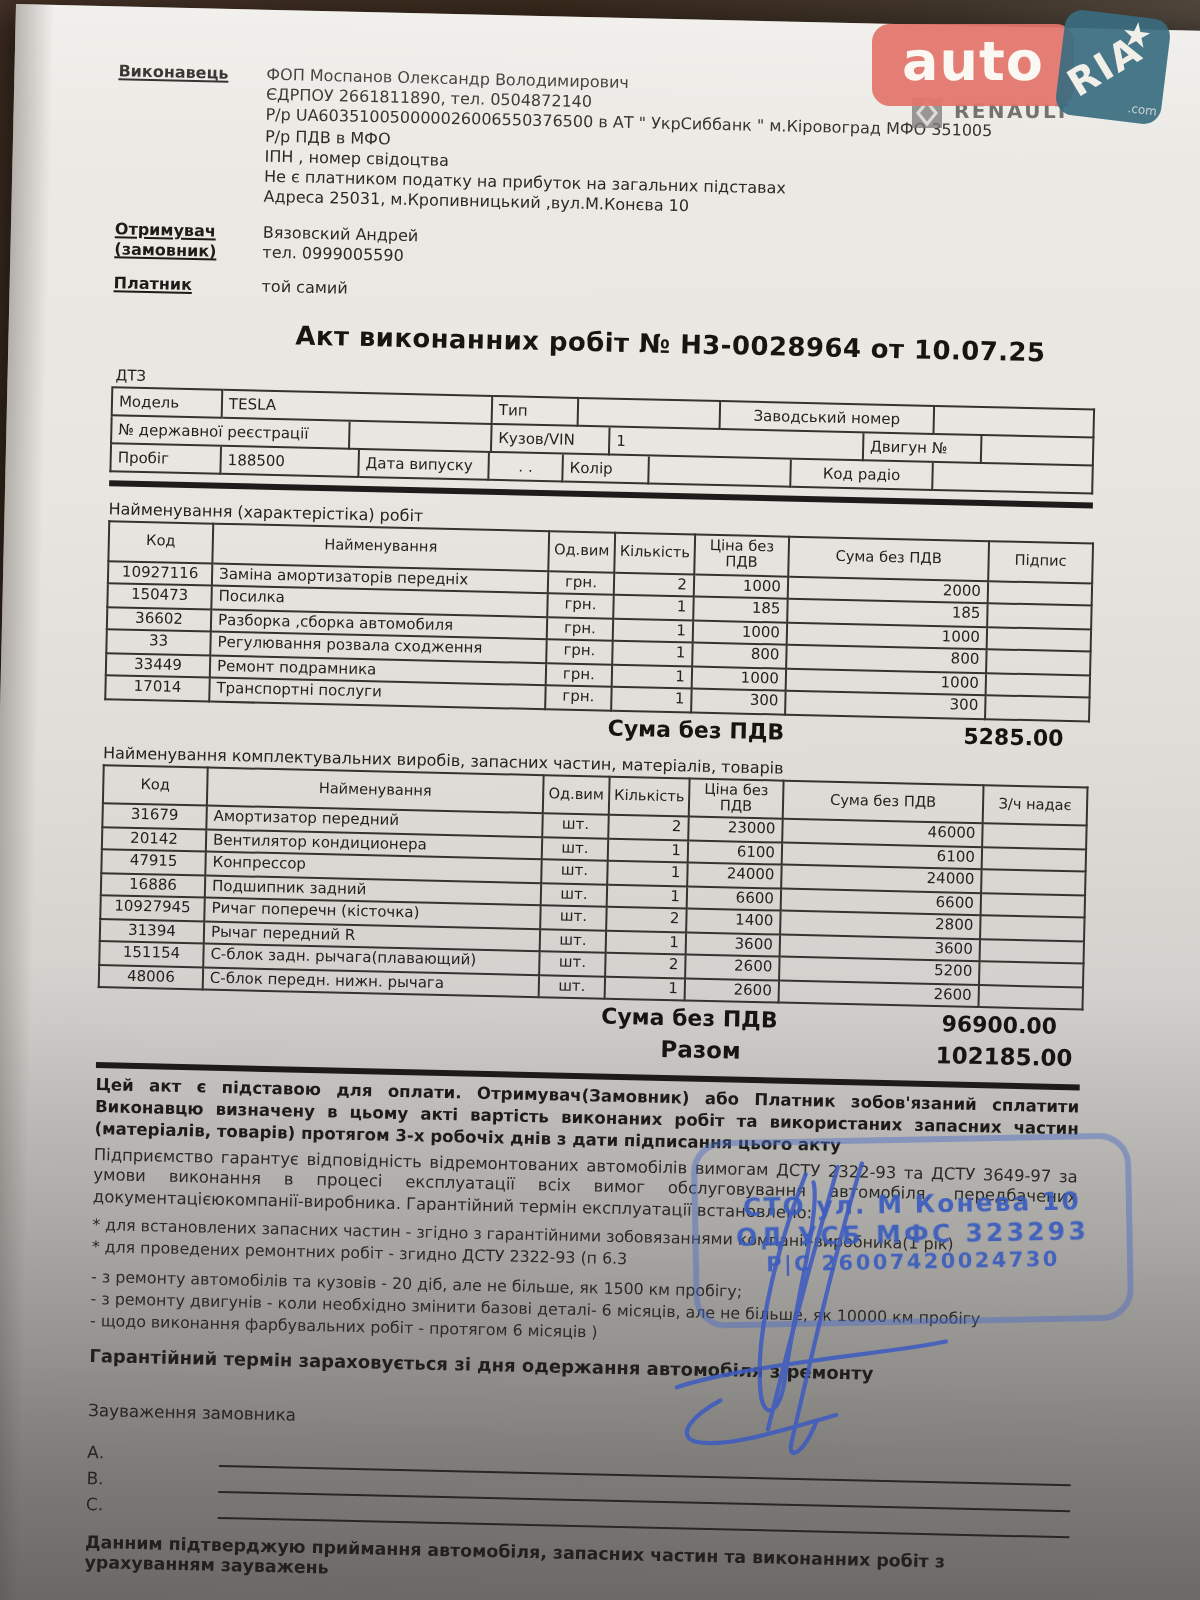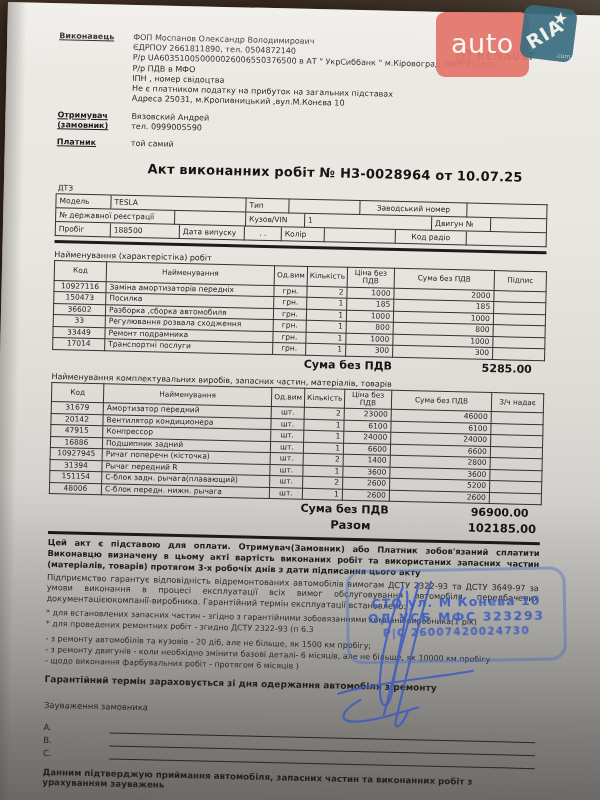--- a/index.html
+++ b/index.html
@@ -80,22 +80,22 @@
     border:3.5px solid rgba(74,106,198,.45);border-radius:16px;
     display:flex;flex-direction:column;justify-content:center;align-items:center;
     color:rgba(58,92,190,.92);font-weight:bold;filter:blur(.2px);z-index:6;}
   .stamp .s1{font-size:12.5px;letter-spacing:1px;}
   .stamp .s2{font-size:12.5px;letter-spacing:1.6px;}
   .stamp .s3{font-size:10.5px;letter-spacing:1.2px;margin-top:1px;}
   .ink{position:absolute;left:282px;top:538px;z-index:7;pointer-events:none;}
 
   
   .wm{position:absolute;top:12px;left:436px;display:flex;z-index:10;}
-  .wm-auto{background:rgba(227,116,105,.93);border-radius:9px;padding:12px 15px;height:41px;line-height:39px;
-    font-size:27px;font-weight:normal;color:#fbf7f2;letter-spacing:.5px;}
+  .wm-auto{background:rgba(227,116,105,.93);border-radius:9px;padding:0 15px;height:41px;line-height:39px;
+    font-size:27px;font-weight:bold;color:#fbf7f2;letter-spacing:.5px;}
   .wm-ria{width:53px;height:53px;background:rgba(57,109,128,.92);border-radius:9px;position:relative;
     transform:rotate(7deg);margin-left:-7px;margin-top:-5px;flex:none;}
   .wm-ria .star{position:absolute;top:0px;right:9px;font-size:17px;color:#f2efe9;}
   .wm-ria .ria-text{position:absolute;left:3px;top:16px;transform:rotate(-38deg);
     font-size:19px;font-weight:bold;color:#f2efe9;letter-spacing:1px;}
   .wm-ria .com{position:absolute;bottom:3px;right:2px;font-size:6px;color:rgba(240,238,232,.75);}
   .renault{position:absolute;top:49px;left:456px;display:flex;align-items:center;opacity:.75;z-index:9;}
   .r-badge{width:15px;height:15px;background:#7c7a76;display:flex;align-items:center;justify-content:center;flex:none;}
   .r-text{margin-left:6px;font-size:10px;font-weight:bold;color:#4c4a46;letter-spacing:1.2px;}
 </style>

